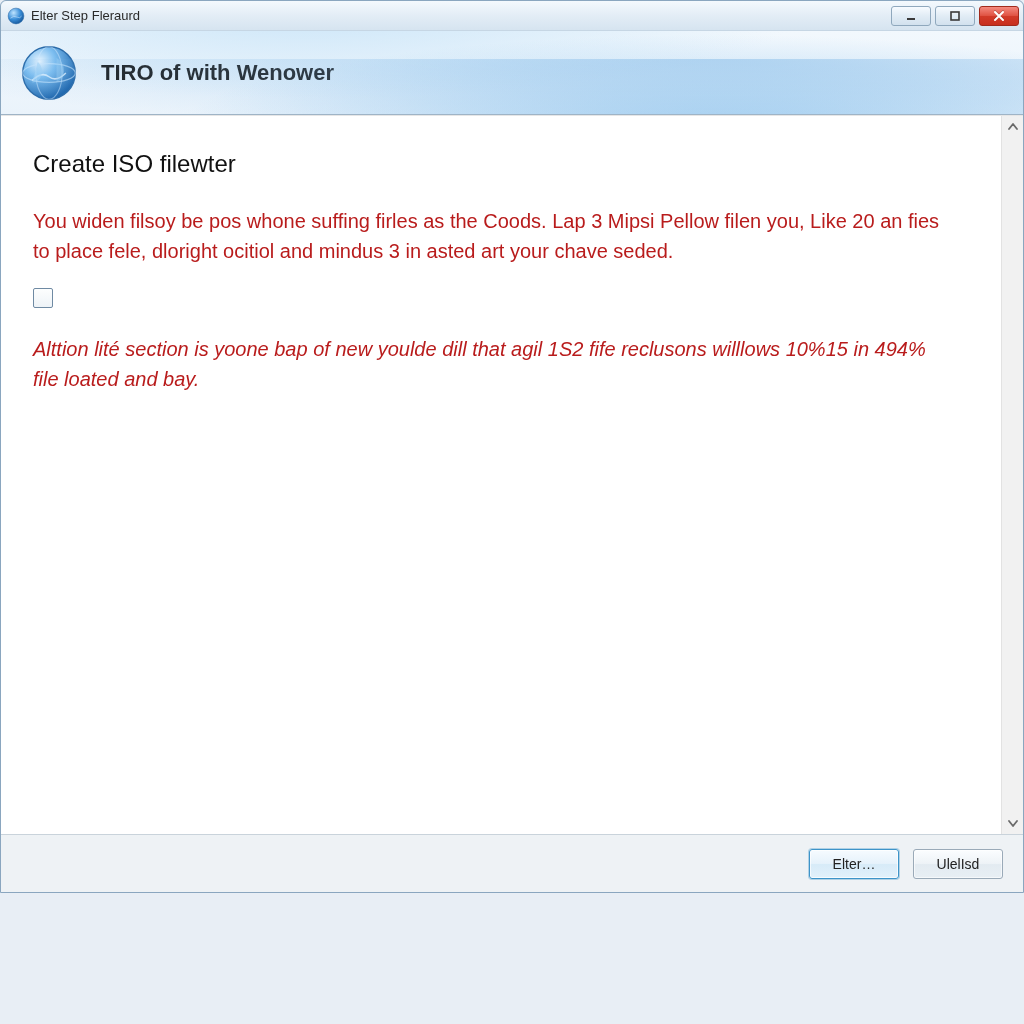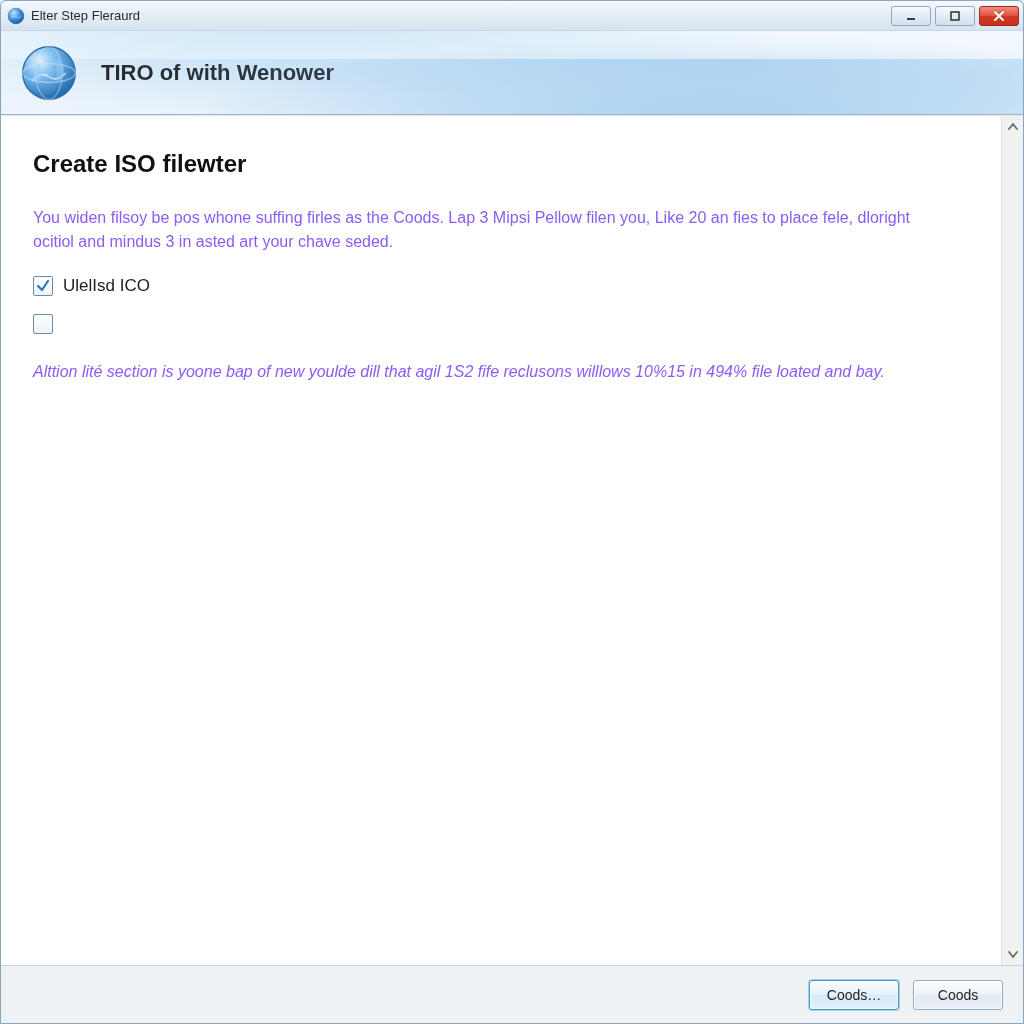--- a/index.html
+++ b/index.html
@@ -9,21 +9,21 @@
     height: 1024px;
     font-family: "Segoe UI", Tahoma, Arial, sans-serif;
     font-size: 15px;
     background: #e8eef5;
     overflow: hidden;
   }
 
   
   .window {
     width: 1024px;
-    height: 1024px;
+    height: 893px;
     background: linear-gradient(to bottom, #dbe9f4 0%, #cfe0ee 100%);
     border: 1px solid #8aa6bf;
     border-radius: 6px 6px 0 0;
     display: flex;
     flex-direction: column;
   }
 
   
   .titlebar {
     height: 30px;
@@ -117,28 +117,28 @@
     color:#6a6a6a;
     font-size: 14px;
     border: 1px solid transparent;
     border-radius: 2px;
     background: transparent;
   }
   .scroll-track { flex:1; width: 100%; }
 
   .page-heading {
     font-size: 24px;
-    font-weight: 700;
+    font-weight: 400;
     margin: 6px 0 28px 0;
     color: #111;
   }
   .para {
-    font-size: 16px;
+    font-size: 20px;
     line-height: 1.5;
-    color: #8b5cf6;
+    color: #b91c1c;
     margin: 12px 0 22px 0;
     max-width: 920px;
   }
 
   .check-row {
     display: flex; align-items: center;
     margin: 10px 0 18px 0;
     font-size: 17px;
     color: #222;
   }
@@ -240,28 +240,20 @@
       </svg>
     </span>
     <div class="banner-title">TIRO of with Wenower</div>
   </div>
 
   <div class="client-wrap">
     <div class="client">
       <div class="page-heading">Create ISO filewter</div>
       <p class="para">You widen filsoy be pos whone suffing firles as the Coods. Lap 3 Mipsi Pellow filen you, Like 20 an fies to place fele, dloright ocitiol and mindus 3 in asted art your chave seded.</p>
 
-      <div class="check-row">
-        <span class="box checked">
-          <svg width="14" height="14" viewBox="0 0 14 14">
-              <path d="M2 7 L6 11 L12 2" stroke="#2a77c0" stroke-width="2.2" fill="none" stroke-linecap="round" stroke-linejoin="round"></path>
-            </svg>
-        </span>
-        <span>UlelIsd ICO</span>
-      </div>
 
       <div class="check-row">
         <span class="box">
           
         </span>
       </div>
 
       <p class="para" style="margin-top:26px;font-style:italic;">Alttion lité section is yoone bap of new youlde dill that agil 1S2 fife reclusons willlows 10%15 in 494% file loated and bay.</p>
     </div>
 
@@ -275,20 +267,20 @@
       <div class="scroll-arrow">
         <svg width="12" height="12" viewBox="0 0 12 12">
             <path d="M2 4 L6 9 L10 4" stroke="#6a6a6a" stroke-width="1.8" fill="none" stroke-linecap="round" stroke-linejoin="round"></path>
           </svg>
       </div>
     </div>
   </div>
 
   <div class="footer">
     <div class="btn primary">
-      <span>Coods…</span>
+      <span>Elter…</span>
     </div>
     <div class="btn">
-      <span>Coods</span>
+      <span>UlelIsd</span>
     </div>
   </div>
 
 </div>
 
 </body></html>

